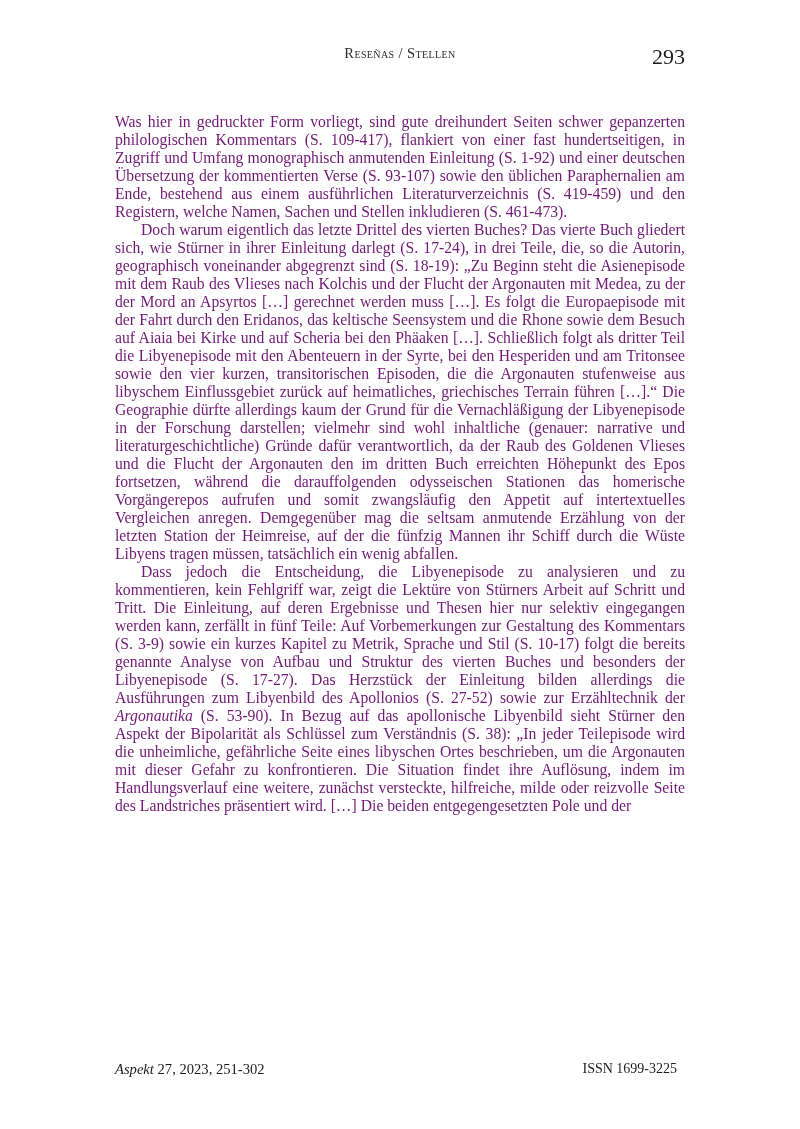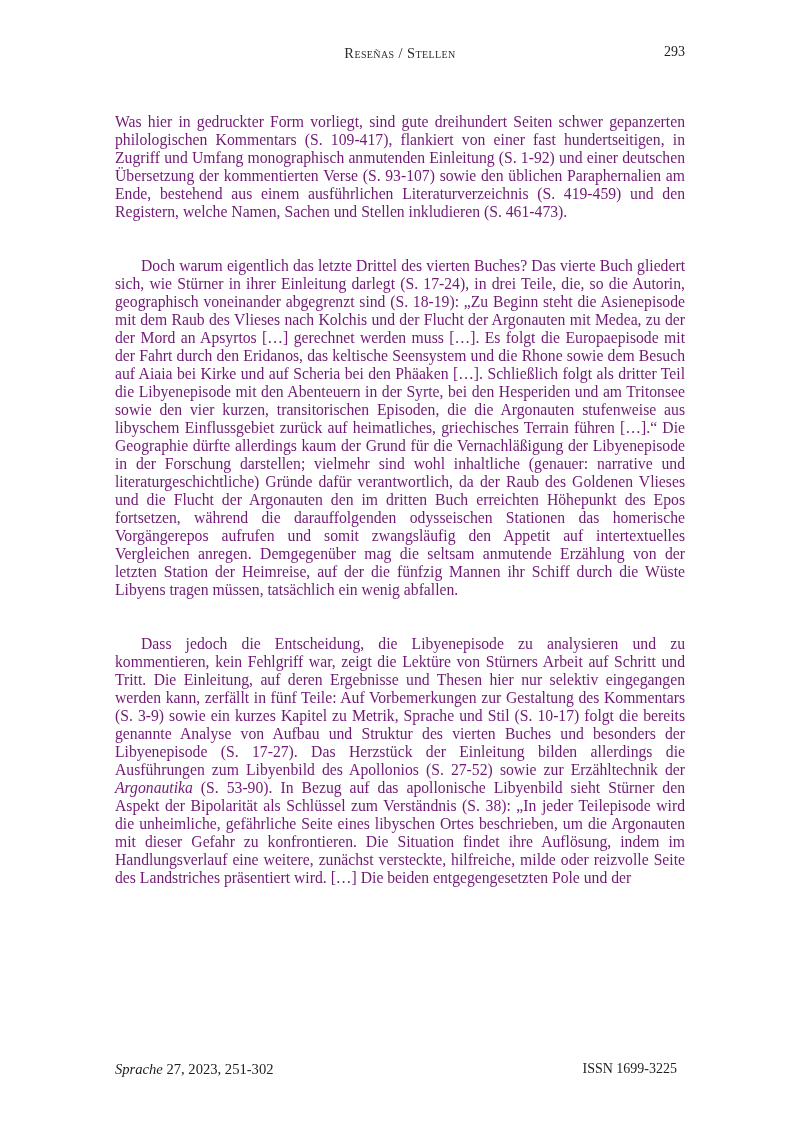--- a/index.html
+++ b/index.html
@@ -40,21 +40,21 @@
     font-size: 14.5px;
     font-variant: small-caps;
     letter-spacing: 0.4px;
     color: #2b2b2b;
     white-space: pre;
   }
   .running-head-folio {
     position: absolute;
     right: 0;
     top: -1px;
-    font-size: 14px;
+    font-size: 22px;
     color: #1c1c1c;
   }
 
   
   .text-column {
     position: absolute;
     top: 113px;
     left: 115px;
     width: 570px;
   }
@@ -64,21 +64,20 @@
     font-size: 15.7px;
     line-height: 18px;
     text-align: justify;
     text-justify: inter-word;
     hyphens: none;
     color: #701a75;
     text-indent: 0;
   }
   p.body-par.indented {
     text-indent: 26px;
-    margin-top: 36px;
   }
   
   p.body-par::after {
     content: "";
     display: inline-block;
     width: 100%;
   }
   p.body-par.no-stretch::after { display: none; }
 
   em.title-italic {
@@ -122,17 +121,17 @@
     <span class="running-head-folio">293</span>
   </div>
 
   <div class="text-column">
     <p class="body-par no-stretch">Was hier in gedruckter Form vorliegt, sind gute dreihundert Seiten schwer gepanzerten philologischen Kommentars (S. 109-417), flankiert von einer fast hundertseitigen, in Zugriff und Umfang monographisch anmutenden Einleitung (S. 1-92) und einer deutschen Übersetzung der kommentierten Verse (S. 93-107) sowie den üblichen Paraphernalien am Ende, bestehend aus einem ausführlichen Literaturverzeichnis (S. 419-459) und den Registern, welche Namen, Sachen und Stellen inkludieren (S. 461-473).</p>
     <p class="body-par indented no-stretch">Doch warum eigentlich das letzte Drittel des vierten Buches? Das vierte Buch gliedert sich, wie Stürner in ihrer Einleitung darlegt (S. 17-24), in drei Teile, die, so die Autorin, geographisch voneinander abgegrenzt sind (S. 18-19): „Zu Beginn steht die Asienepisode mit dem Raub des Vlieses nach Kolchis und der Flucht der Argonauten mit Medea, zu der der Mord an Apsyrtos […] gerechnet werden muss […]. Es folgt die Europaepisode mit der Fahrt durch den Eridanos, das keltische Seensystem und die Rhone sowie dem Besuch auf Aiaia bei Kirke und auf Scheria bei den Phäaken […]. Schließlich folgt als dritter Teil die Libyenepisode mit den Abenteuern in der Syrte, bei den Hesperiden und am Tritonsee sowie den vier kurzen, transitorischen Episoden, die die Argonauten stufenweise aus libyschem Einflussgebiet zurück auf heimatliches, griechisches Terrain führen […].“ Die Geographie dürfte allerdings kaum der Grund für die Vernachläßigung der Libyenepisode in der Forschung darstellen; vielmehr sind wohl inhaltliche (genauer: narrative und literaturgeschichtliche) Gründe dafür verantwortlich, da der Raub des Goldenen Vlieses und die Flucht der Argonauten den im dritten Buch erreichten Höhepunkt des Epos fortsetzen, während die darauffolgenden odysseischen Stationen das homerische Vorgängerepos aufrufen und somit zwangsläufig den Appetit auf intertextuelles Vergleichen anregen. Demgegenüber mag die seltsam anmutende Erzählung von der letzten Station der Heimreise, auf der die fünfzig Mannen ihr Schiff durch die Wüste Libyens tragen müssen, tatsächlich ein wenig abfallen.</p>
     <p class="body-par indented no-stretch" id="paragraph-3"><span>Dass jedoch die Entscheidung, die Libyenepisode zu analysieren und zu kommentieren, kein Fehlgriff war, zeigt die Lektüre von Stürners Arbeit auf Schritt und Tritt. Die Einleitung, auf deren Ergebnisse und Thesen hier nur selektiv eingegangen werden kann, zerfällt in fünf Teile: Auf Vorbemerkungen zur Gestaltung des Kommentars (S. 3-9) sowie ein kurzes Kapitel zu Metrik, Sprache und Stil (S. 10-17) folgt die bereits genannte Analyse von Aufbau und Struktur des vierten Buches und besonders der Libyenepisode (S. 17-27). Das Herzstück der Einleitung bilden allerdings die Ausführungen zum Libyenbild des Apollonios (S. 27-52) sowie zur Erzähltechnik der </span><em class="title-italic">Argonautika</em><span> (S. 53-90). In Bezug auf das apollonische Libyenbild sieht Stürner den Aspekt der Bipolarität als Schlüssel zum Verständnis (S. 38): „In jeder Teilepisode wird die unheimliche, gefährliche Seite eines libyschen Ortes beschrieben, um die Argonauten mit dieser Gefahr zu konfrontieren. Die Situation findet ihre Auflösung, indem im Handlungsverlauf eine weitere, zunächst versteckte, hilfreiche, milde oder reizvolle Seite des Landstriches präsentiert wird. […] Die beiden entgegengesetzten Pole und der</span></p>
   </div>
 
   <div class="footer">
-    <span class="footer-left"><em class="title-italic">Sprache</em><span> 27, 2023, 251-302</span></span>
+    <span class="footer-left"><em class="title-italic">Aspekt</em><span> 27, 2023, 251-302</span></span>
     <span class="footer-right">ISSN 1699-3225</span>
   </div>
 
 </div>
 
 </body></html>

